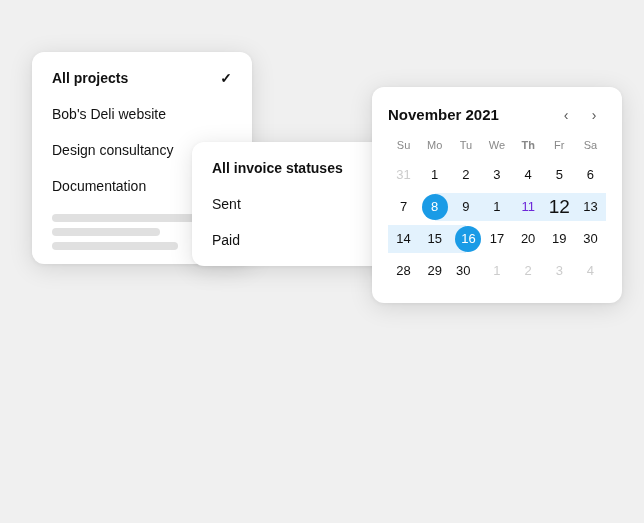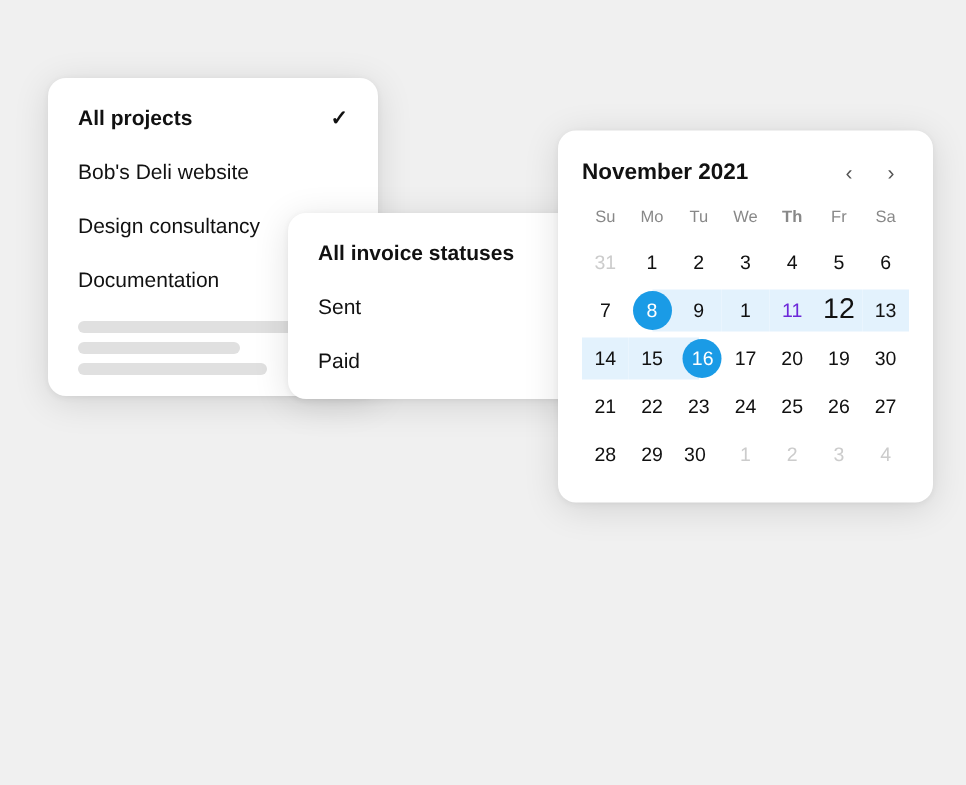--- a/index.html
+++ b/index.html
@@ -259,43 +259,20 @@
           </div>
           <div style="flex: 1 1 0%; display: flex; align-items: center; justify-content: center; position: relative; height: 100%;">
             <div style="width: 26px; height: 26px; border-radius: 50%; display: flex; align-items: center; justify-content: center; font-size: 13px; position: relative; z-index: 1; cursor: pointer; color: rgb(17, 17, 17);">19</div>
           </div>
           <div style="flex: 1 1 0%; display: flex; align-items: center; justify-content: center; position: relative; height: 100%;">
             <div style="width: 26px; height: 26px; border-radius: 50%; display: flex; align-items: center; justify-content: center; font-size: 13px; position: relative; z-index: 1; cursor: pointer; color: rgb(17, 17, 17);">30</div>
           </div>
         </div>
         <div style="display: flex; align-items: center; height: 32px;">
           <div style="flex: 1 1 0%; display: flex; align-items: center; justify-content: center; position: relative; height: 100%;">
-            <div style="width: 26px; height: 26px; border-radius: 50%; display: flex; align-items: center; justify-content: center; font-size: 13px; position: relative; z-index: 1; cursor: pointer; color: rgb(17, 17, 17);">21</div>
-          </div>
-          <div style="flex: 1 1 0%; display: flex; align-items: center; justify-content: center; position: relative; height: 100%;">
-            <div style="width: 26px; height: 26px; border-radius: 50%; display: flex; align-items: center; justify-content: center; font-size: 13px; position: relative; z-index: 1; cursor: pointer; color: rgb(17, 17, 17);">22</div>
-          </div>
-          <div style="flex: 1 1 0%; display: flex; align-items: center; justify-content: center; position: relative; height: 100%;">
-            <div style="width: 26px; height: 26px; border-radius: 50%; display: flex; align-items: center; justify-content: center; font-size: 13px; position: relative; z-index: 1; cursor: pointer; color: rgb(17, 17, 17);">23</div>
-          </div>
-          <div style="flex: 1 1 0%; display: flex; align-items: center; justify-content: center; position: relative; height: 100%;">
-            <div style="width: 26px; height: 26px; border-radius: 50%; display: flex; align-items: center; justify-content: center; font-size: 13px; position: relative; z-index: 1; cursor: pointer; color: rgb(17, 17, 17);">24</div>
-          </div>
-          <div style="flex: 1 1 0%; display: flex; align-items: center; justify-content: center; position: relative; height: 100%;">
-            <div style="width: 26px; height: 26px; border-radius: 50%; display: flex; align-items: center; justify-content: center; font-size: 13px; position: relative; z-index: 1; cursor: pointer; color: rgb(17, 17, 17);">25</div>
-          </div>
-          <div style="flex: 1 1 0%; display: flex; align-items: center; justify-content: center; position: relative; height: 100%;">
-            <div style="width: 26px; height: 26px; border-radius: 50%; display: flex; align-items: center; justify-content: center; font-size: 13px; position: relative; z-index: 1; cursor: pointer; color: rgb(17, 17, 17);">26</div>
-          </div>
-          <div style="flex: 1 1 0%; display: flex; align-items: center; justify-content: center; position: relative; height: 100%;">
-            <div style="width: 26px; height: 26px; border-radius: 50%; display: flex; align-items: center; justify-content: center; font-size: 13px; position: relative; z-index: 1; cursor: pointer; color: rgb(17, 17, 17);">27</div>
-          </div>
-        </div>
-        <div style="display: flex; align-items: center; height: 32px;">
-          <div style="flex: 1 1 0%; display: flex; align-items: center; justify-content: center; position: relative; height: 100%;">
             <div style="width: 26px; height: 26px; border-radius: 50%; display: flex; align-items: center; justify-content: center; font-size: 13px; position: relative; z-index: 1; cursor: pointer; color: rgb(17, 17, 17);">28</div>
           </div>
           <div style="flex: 1 1 0%; display: flex; align-items: center; justify-content: center; position: relative; height: 100%;">
             <div style="width: 26px; height: 26px; border-radius: 50%; display: flex; align-items: center; justify-content: center; font-size: 13px; position: relative; z-index: 1; cursor: pointer; color: rgb(17, 17, 17);">29</div>
           </div>
           <div style="flex: 1 1 0%; display: flex; align-items: center; justify-content: flex-start; position: relative; height: 100%;">
             <div style="width: 26px; height: 26px; border-radius: 50%; display: flex; align-items: center; justify-content: center; font-size: 13px; position: relative; z-index: 1; cursor: pointer; color: rgb(17, 17, 17);">30</div>
           </div>
           <div style="flex: 1 1 0%; display: flex; align-items: center; justify-content: center; position: relative; height: 100%;">
             <div style="width: 26px; height: 26px; border-radius: 50%; display: flex; align-items: center; justify-content: center; font-size: 13px; position: relative; z-index: 1; cursor: pointer; color: rgb(204, 204, 204);">1</div>

